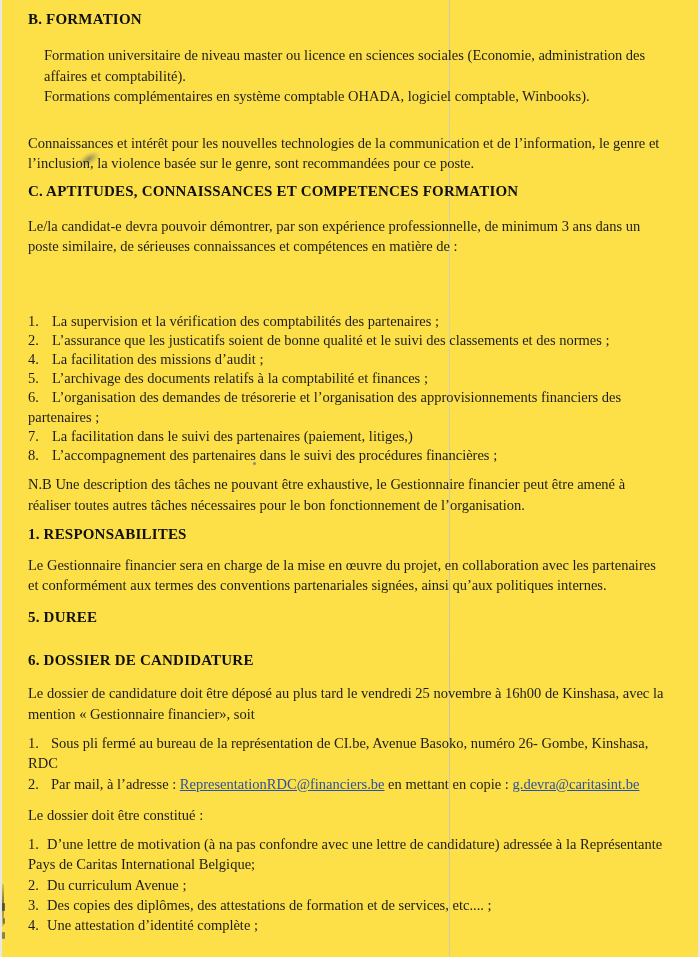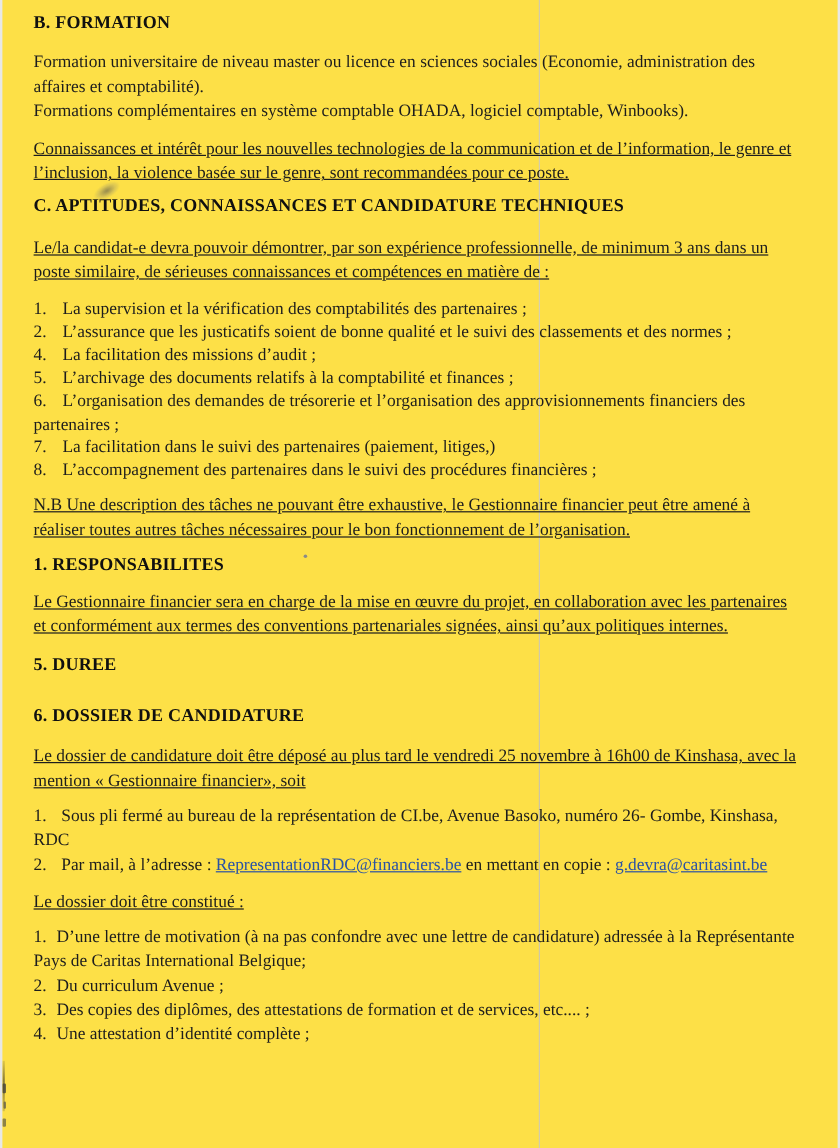--- a/index.html
+++ b/index.html
@@ -17,30 +17,30 @@
   }
   .content{position:absolute;top:9px;left:26px;right:31px;}
   .h{
     font-weight:bold;
     font-size:15px;
     letter-spacing:.2px;
     color:#101010;
     margin:0;
   }
   .h.mb{margin-bottom:13px;}
-  .para{margin:0;text-decoration:underline;}
+  .para{margin:0;}
   .line{margin:0;}
-  .block{margin:0;}
+  .block{margin:16px;}
   .gap-7{height:7px;}
   .gap-9{height:9px;}
   .gap-11{height:11px;}
   .gap-12{height:12px;}
   .gap-13{height:13px;}
   .gap-15{height:15px;}
-  .list-c{line-height:19.2px;}
+  .list-c{line-height:19.2px;margin-top:44px;}
   .li{margin:0;}
   .li .num{display:inline-block;min-width:24px;}
   .list-d .num{display:inline-block;min-width:23px;}
   .list-e .num{display:inline-block;min-width:19px;}
   a.link{color:#2a52a5;text-decoration:underline;cursor:pointer;}
   
   .crease{
     position:absolute;left:447px;top:0;width:1px;height:957px;
     background:linear-gradient(to bottom,#c4c4c4 0%,#cdcdcd 35%,#bdbdbd 70%,#c6c6c6 100%);
     opacity:.8;pointer-events:none;
@@ -80,21 +80,21 @@
     <p class="h mb">B. FORMATION</p>
 
     <div class="block">
       <p class="line">Formation universitaire de niveau master ou licence en sciences sociales (Economie, administration des affaires et comptabilité).</p>
       <p class="line">Formations complémentaires en système comptable OHADA, logiciel comptable, Winbooks).</p>
     </div>
     <div class="gap-11"></div>
     <p class="para">Connaissances et intérêt pour les nouvelles technologies de la communication et de l’information, le genre et l’inclusion, la violence basée sur le genre, sont recommandées pour ce poste.</p>
     <div class="gap-7"></div>
 
-    <p class="h">C. APTITUDES, CONNAISSANCES ET CANDIDATURE TECHNIQUES</p>
+    <p class="h">C. APTITUDES, CONNAISSANCES ET COMPETENCES FORMATION</p>
     <div class="gap-15"></div>
     <p class="para">Le/la candidat-e devra pouvoir démontrer, par son expérience professionnelle, de minimum 3 ans dans un poste similaire, de sérieuses connaissances et compétences en matière de :</p>
     <div class="gap-11"></div>
 
     <div class="list-c">
       <div class="li"><span class="num">1.</span><span>La supervision et la vérification des comptabilités des partenaires ;</span></div>
       <div class="li"><span class="num">2.</span><span>L’assurance que les justicatifs soient de bonne qualité et le suivi des classements et des normes ;</span></div>
       <div class="li"><span class="num">4.</span><span>La facilitation des missions d’audit ;</span></div>
       <div class="li"><span class="num">5.</span><span>L’archivage des documents relatifs à la comptabilité et finances ;</span></div>
       <div class="li"><span class="num">6.</span><span>L’organisation des demandes de trésorerie et l’organisation des approvisionnements financiers des partenaires ;</span></div>

